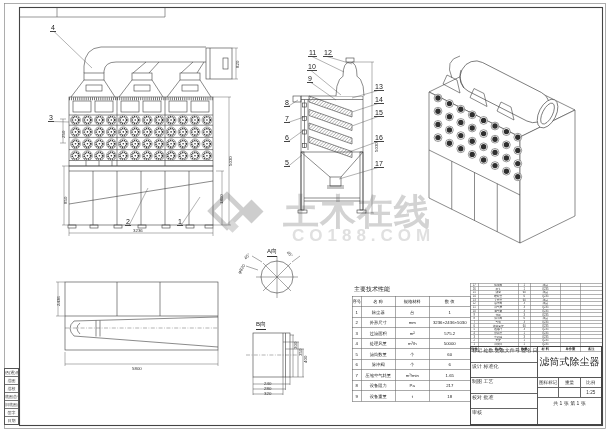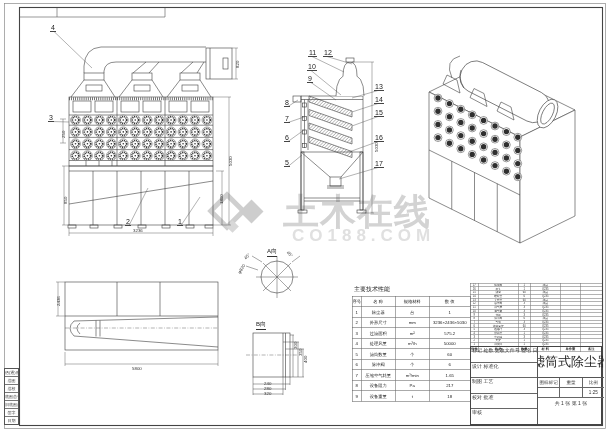--- a/index.html
+++ b/index.html
@@ -38,21 +38,21 @@
         text-align:center;color:#333;overflow:hidden;white-space:nowrap;}
   .bom-inner tr.hdr td{height:10px;font-size:6.5px;font-weight:bold;}
   
   .tb{position:absolute;left:470px;top:346px;width:132px;height:79px;border:1px solid #444;
       box-sizing:border-box;display:flex;}
   .tb-left{width:66px;border-right:0.7px solid #555;display:flex;flex-direction:column;}
   .tb-row{flex:1;border-bottom:0.5px solid #666;font-size:5px;line-height:6px;color:#333;
           overflow:hidden;white-space:nowrap;padding-left:1px;}
   .tb-row:last-child{border-bottom:none;}
   .tb-right{width:66px;display:flex;flex-direction:column;}
-  .tb-title{height:30px;border-bottom:0.7px solid #555;font-size:13px;color:#222;display:flex;
+  .tb-title{height:30px;border-bottom:0.7px solid #555;font-size:10px;color:#222;display:flex;
             align-items:center;justify-content:center;overflow:hidden;white-space:nowrap;}
   .tb-grid{display:flex;height:9px;border-bottom:0.5px solid #666;}
   .tb-grid div{flex:1;border-right:0.5px solid #666;font-size:4.6px;line-height:9px;
                text-align:center;color:#333;overflow:hidden;white-space:nowrap;}
   .tb-grid div:last-child{border-right:none;}
   .tb-sheet{flex:1;font-size:5px;line-height:10px;text-align:center;color:#333;
             overflow:hidden;white-space:nowrap;}
   
   .margin-block{position:absolute;left:4px;top:368px;width:15px;height:57px;border:0.7px solid #555;
                 box-sizing:border-box;display:flex;flex-direction:column;overflow:hidden;}

